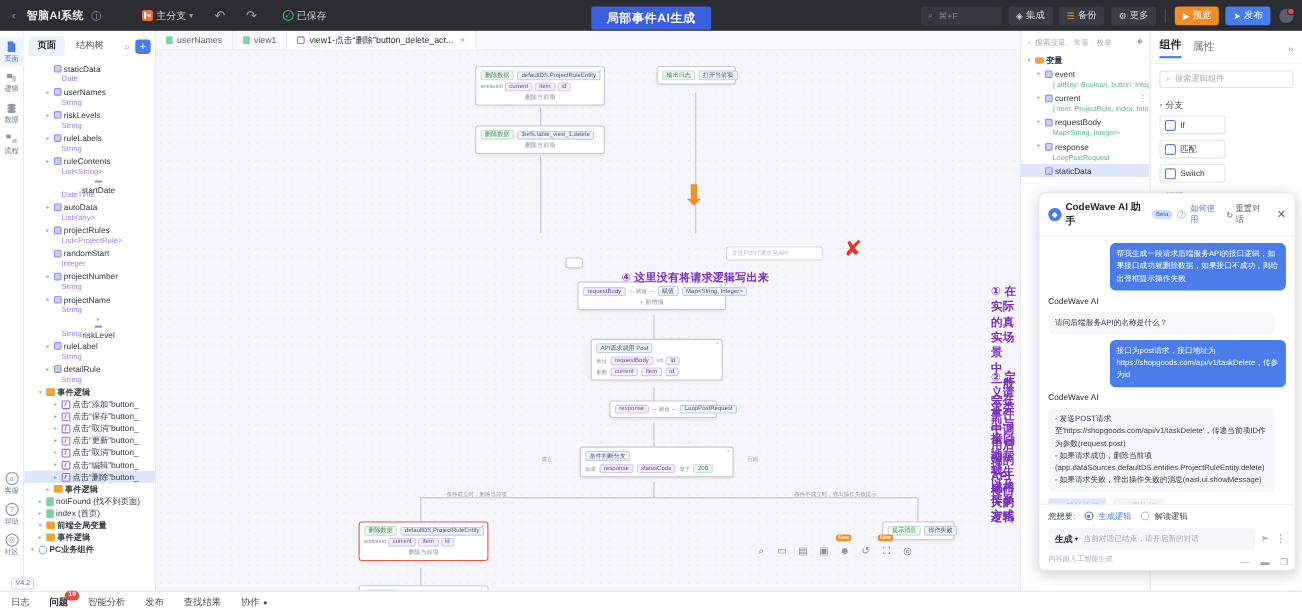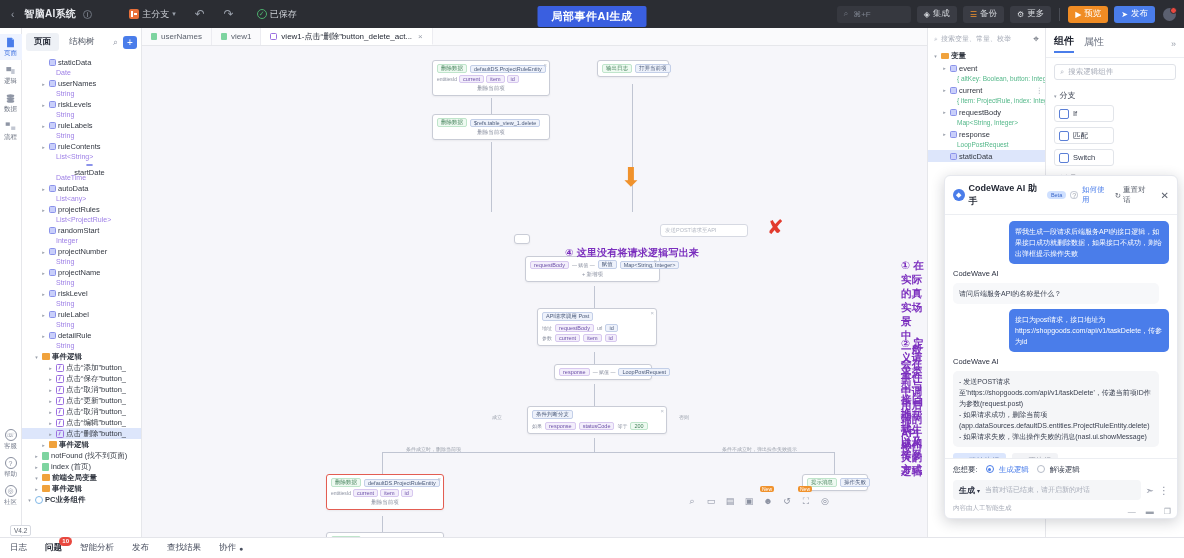--- a/index.html
+++ b/index.html
@@ -381,21 +381,21 @@
             <span class="tsq"></span>
             <span>projectNumber</span>
           </div>
           <div class="ttype" style="padding-left: 34px;">String</div>
           <div class="tnode" style="padding-left: 18px;">
             <span class="tw">▸</span>
             <span class="tsq"></span>
             <span>projectName</span>
           </div>
           <div class="ttype" style="padding-left: 34px;">String</div>
-          <div class="tnode" style="padding-left: 18px;">
+          <div class="tnode" style="padding-left: 18px; flex-direction: column;">
             <span class="tw">▸</span>
             <span class="tsq"></span>
             <span>riskLevel</span>
           </div>
           <div class="ttype" style="padding-left: 34px;">String</div>
           <div class="tnode" style="padding-left: 18px;">
             <span class="tw">▸</span>
             <span class="tsq"></span>
             <span>ruleLabel</span>
           </div>

